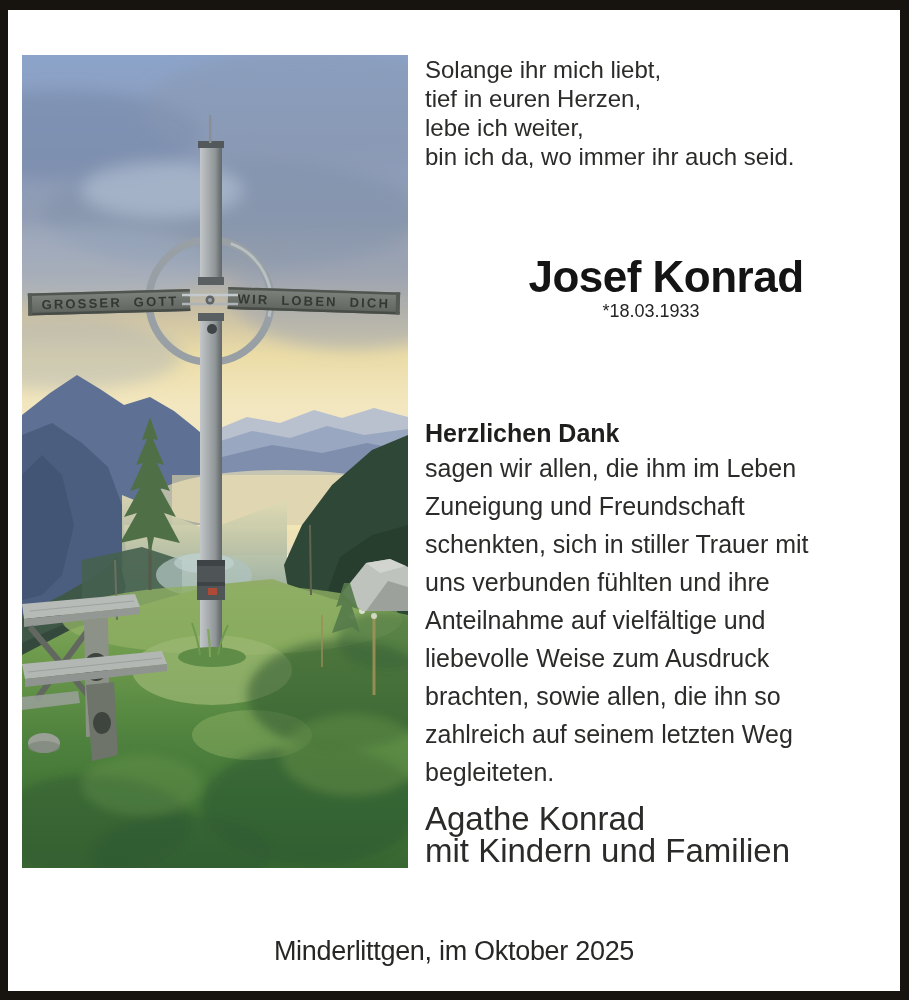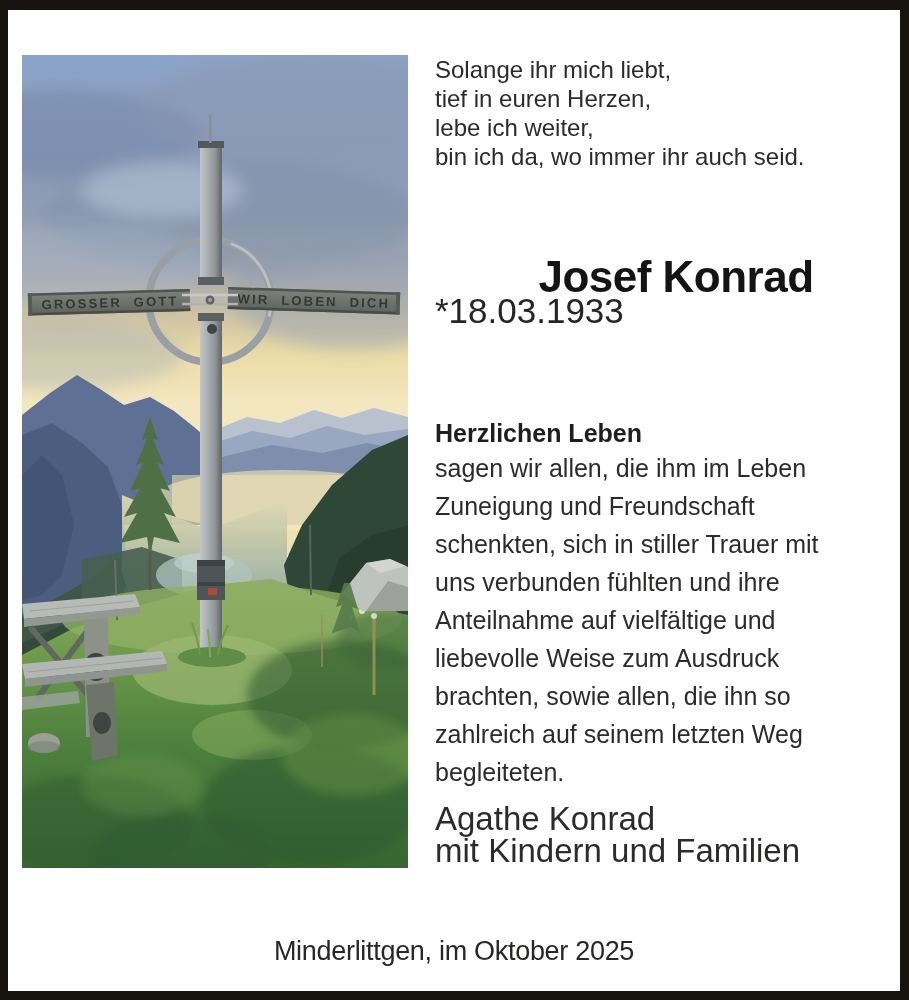--- a/index.html
+++ b/index.html
@@ -1,26 +1,26 @@
 <!DOCTYPE html>
 <html lang="de"><head>
 <meta charset="utf-8">
 <style>
   html,body{margin:0;padding:0;width:909px;height:1000px;overflow:hidden;
     background:#17130f;font-family:"Liberation Sans",sans-serif;}
   .page{position:absolute;left:8px;top:10px;width:892px;height:981px;background:#ffffff;}
   .photo{position:absolute;left:14px;top:45px;width:386px;height:813px;overflow:hidden;}
   .photo svg{display:block;width:386px;height:813px;}
-  .rightcol{position:absolute;left:427px;top:45px;width:452px;height:830px;}
+  .rightcol{position:absolute;left:417px;top:45px;width:452px;height:830px;}
   .pre{white-space:pre-line;}
   .poem{position:absolute;left:0;top:0;font-size:24px;line-height:29px;color:#2b2b2a;}
   .name{position:absolute;left:0;top:180px;width:452px;margin:15px;text-align:center;
     font-size:44px;line-height:54px;font-weight:bold;color:#141414;letter-spacing:-0.5px;}
-  .dates{position:absolute;left:0;top:240px;width:452px;text-align:left;
-    font-size:35px;line-height:32px;color:#252525;}
+  .dates{position:absolute;left:0;top:240px;width:452px;text-align:center;
+    font-size:18px;line-height:32px;color:#252525;}
   .thanks{position:absolute;left:0;top:362px;width:452px;color:#2b2b2a;}
   .thanks-head{font-size:25px;line-height:32px;font-weight:bold;color:#1e1e1d;}
   .thanks-body{font-size:25px;line-height:38px;}
   .signature{position:absolute;left:0;top:748px;font-size:33px;line-height:32px;color:#2b2b2a;}
   .footer{position:absolute;left:0;top:924px;width:892px;box-sizing:border-box;
     text-align:center;font-size:27px;line-height:34px;color:#272726;letter-spacing:-0.3px;}
   .arm-text{font-family:"Liberation Sans",sans-serif;font-size:13px;letter-spacing:2.2px;
     word-spacing:6px;fill:#343830;font-weight:bold;}
 </style>
 </head>
@@ -211,21 +211,21 @@
   <div class="rightcol">
     <div class="poem pre">Solange ihr mich liebt,
 tief in euren Herzen,
 lebe ich weiter,
 bin ich da, wo immer ihr auch seid.</div>
     <h1 class="name">Josef Konrad</h1>
     <div class="dates">
       <div>*18.03.1933</div>
     </div>
     <div class="thanks">
-      <div class="thanks-head">Herzlichen Leben</div>
+      <div class="thanks-head">Herzlichen Dank</div>
       <div class="thanks-body pre">sagen wir allen, die ihm im Leben
 Zuneigung und Freundschaft
 schenkten, sich in stiller Trauer mit
 uns verbunden fühlten und ihre
 Anteilnahme auf vielfältige und
 liebevolle Weise zum Ausdruck
 brachten, sowie allen, die ihn so
 zahlreich auf seinem letzten Weg
 begleiteten.</div>
     </div>

